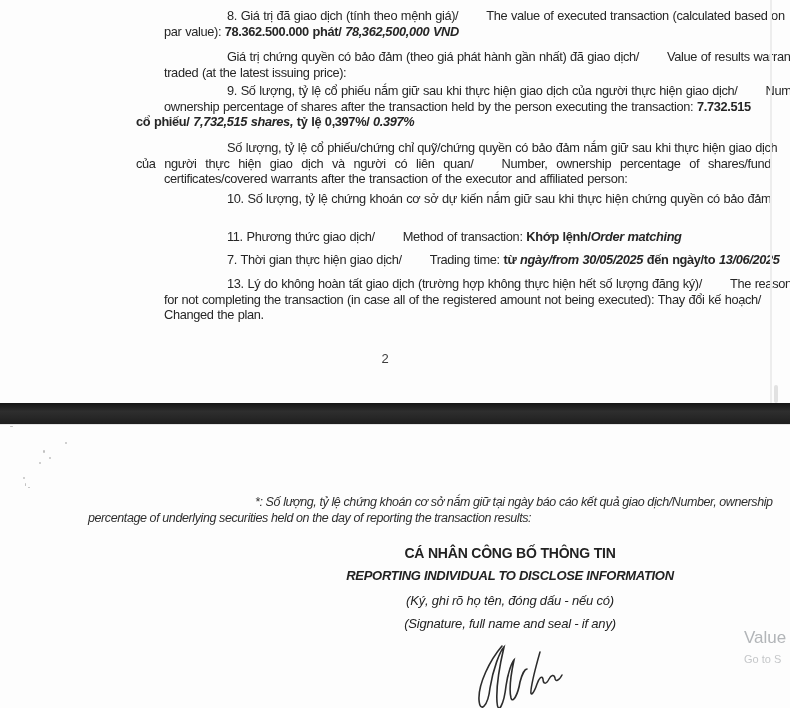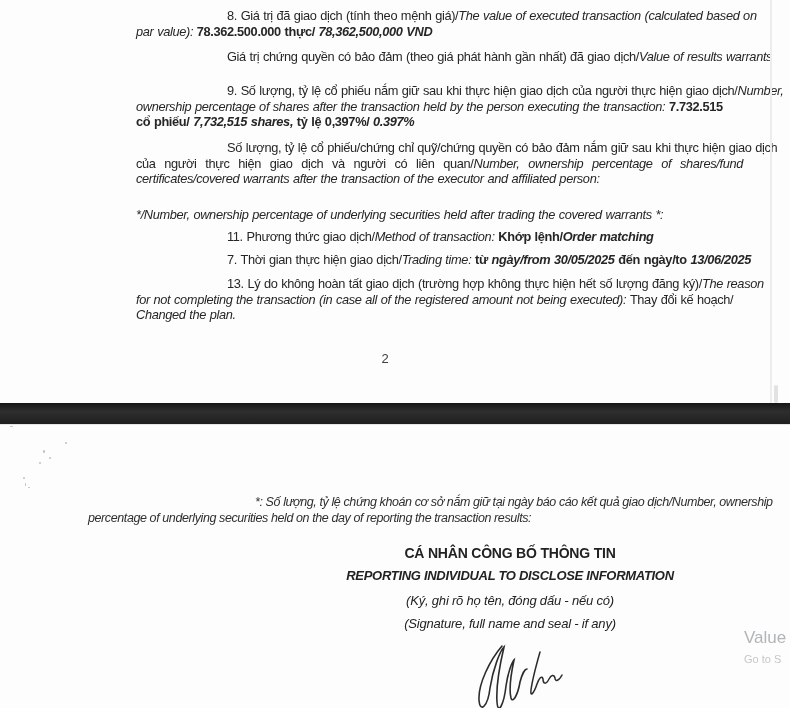--- a/index.html
+++ b/index.html
@@ -8,21 +8,21 @@
     background:#fdfdfd;
     font-family:"Liberation Sans","DejaVu Sans",sans-serif;
     color:#2a2a2a;
   }
   
   .para{
     position:absolute;left:136px;margin:0;
     font-size:12.8px;line-height:15.6px;letter-spacing:-0.35px;word-spacing:0.5px;
     white-space:nowrap;text-indent:91px;color:#262626;
   }
-  .it{font-style:italic;}
+  .it{padding-left:28px;}
   .b{font-weight:700;}
   .bi{font-weight:700;font-style:italic;}
   .ws{word-spacing:5.5px;}
   .pagenum{
     position:absolute;top:351px;left:0;width:770px;margin:0;
     text-align:center;font-size:13px;color:#3d3d3d;
   }
   
   .band{
     position:absolute;top:403px;left:0;width:790px;height:21px;
@@ -49,29 +49,29 @@
   .wm1{position:absolute;left:744px;top:628px;font-size:17px;color:#b2b5b8;white-space:nowrap;}
   .wm2{position:absolute;left:744px;top:653px;font-size:11px;color:#c5c7c9;white-space:nowrap;}
 </style>
 </head>
 <body>
 
 <div class="screen">
 
   <div>
 
-    <p class="para" style="top:8px"><span>8. Giá trị đã giao dịch (tính theo mệnh giá)/</span><span class="it">The value of executed transaction (calculated based on</span><br><span class="it">par value): </span><span class="b">78.362.500.000 thực/ </span><span class="bi">78,362,500,000 VND</span></p>
+    <p class="para" style="top:8px"><span>8. Giá trị đã giao dịch (tính theo mệnh giá)/</span><span class="it">The value of executed transaction (calculated based on</span><br><span class="it">par value): </span><span class="b">78.362.500.000 phát/ </span><span class="bi">78,362,500,000 VND</span></p>
 
-    <p class="para" style="top:49px"><span>Giá trị chứng quyền có bảo đảm (theo giá phát hành gần nhất) đã giao dịch/</span><span class="it">Value of results warrants</span><br></p>
+    <p class="para" style="top:49px"><span>Giá trị chứng quyền có bảo đảm (theo giá phát hành gần nhất) đã giao dịch/</span><span class="it">Value of results warrants</span><br><span class="it">traded (at the latest issuing price):</span></p>
 
     <p class="para" style="top:83px"><span>9. Số lượng, tỷ lệ cổ phiếu nắm giữ sau khi thực hiện giao dịch của người thực hiện giao dịch/</span><span class="it">Number,</span><br><span class="it">ownership percentage of shares after the transaction held by the person executing the transaction: </span><span class="b">7.732.515</span><br><span class="b">cổ phiếu/ </span><span class="bi">7,732,515 shares, </span><span class="b">tỷ lệ 0,397%/ </span><span class="bi">0.397%</span></p>
 
     <p class="para" style="top:140px"><span>Số lượng, tỷ lệ cổ phiếu/chứng chỉ quỹ/chứng quyền có bảo đảm nắm giữ sau khi thực hiện giao dịch</span><br><span class="ws">của người thực hiện giao dịch và người có liên quan/</span><span class="ws it">Number, ownership percentage of shares/fund</span><br><span class="it">certificates/covered warrants after the transaction of the executor and affiliated person:</span></p>
 
-    <p class="para" style="top:191px"><br><span class="it">*/Number, ownership percentage of underlying securities held after trading the covered warrants *:</span></p>
+    <p class="para" style="top:191px"><span>10. Số lượng, tỷ lệ chứng khoán cơ sở dự kiến nắm giữ sau khi thực hiện chứng quyền có bảo đảm</span><br></p>
 
     <p class="para" style="top:229px"><span>11. Phương thức giao dịch/</span><span class="it">Method of transaction: </span><span class="b">Khớp lệnh/</span><span class="bi">Order matching</span></p>
 
     <p class="para" style="top:252px"><span>7. Thời gian thực hiện giao dịch/</span><span class="it">Trading time: </span><span class="b">từ </span><span class="bi">ngày/from 30/05/2025 </span><span class="b">đến ngày/to </span><span class="bi">13/06/2025</span></p>
 
     <p class="para" style="top:276px"><span>13. Lý do không hoàn tất giao dịch (trường hợp không thực hiện hết số lượng đăng ký)/</span><span class="it">The reason</span><br><span class="it">for not completing the transaction (in case all of the registered amount not being executed): </span><span>Thay đổi kế hoạch/</span><br><span class="it">Changed the plan.</span></p>
 
     <p class="pagenum">2</p>
 
     <div class="page-edge"></div>

